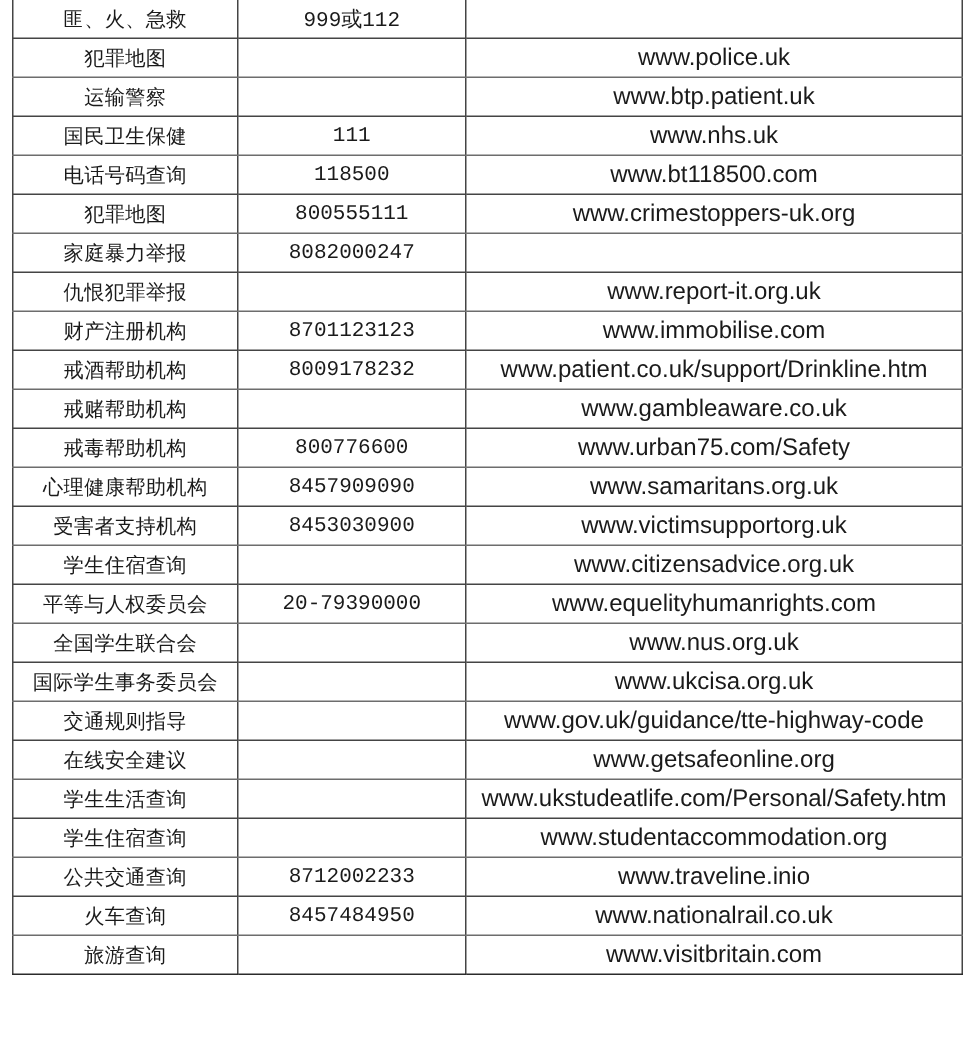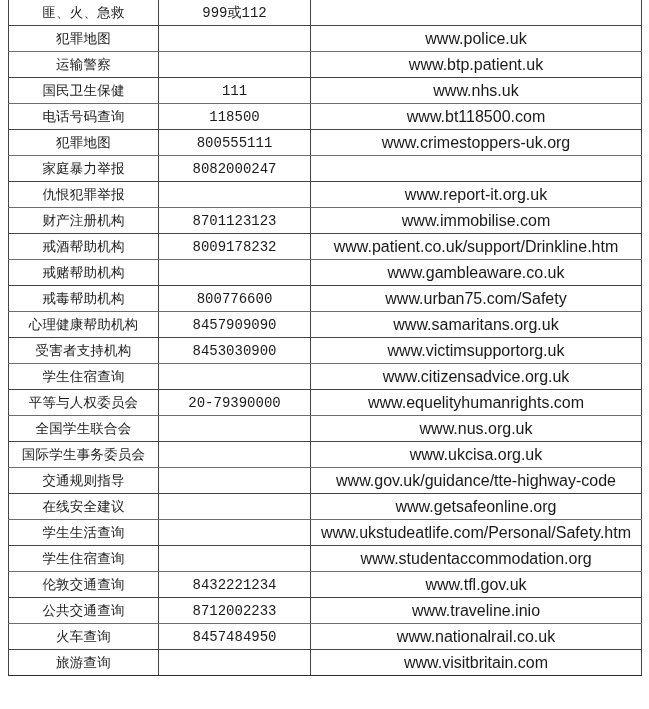--- a/index.html
+++ b/index.html
@@ -172,25 +172,20 @@
           <td class="cell-name">学生生活查询</td>
           <td class="cell-phone"></td>
           <td class="cell-site">www.ukstudeatlife.com/Personal/Safety.htm</td>
         </tr>
         <tr>
           <td class="cell-name">学生住宿查询</td>
           <td class="cell-phone"></td>
           <td class="cell-site">www.studentaccommodation.org</td>
         </tr>
         <tr>
-          <td class="cell-name">伦敦交通查询</td>
-          <td class="cell-phone">8432221234</td>
-          <td class="cell-site">www.tfl.gov.uk</td>
-        </tr>
-        <tr>
           <td class="cell-name">公共交通查询</td>
           <td class="cell-phone">8712002233</td>
           <td class="cell-site">www.traveline.inio</td>
         </tr>
         <tr>
           <td class="cell-name">火车查询</td>
           <td class="cell-phone">8457484950</td>
           <td class="cell-site">www.nationalrail.co.uk</td>
         </tr>
         <tr>

